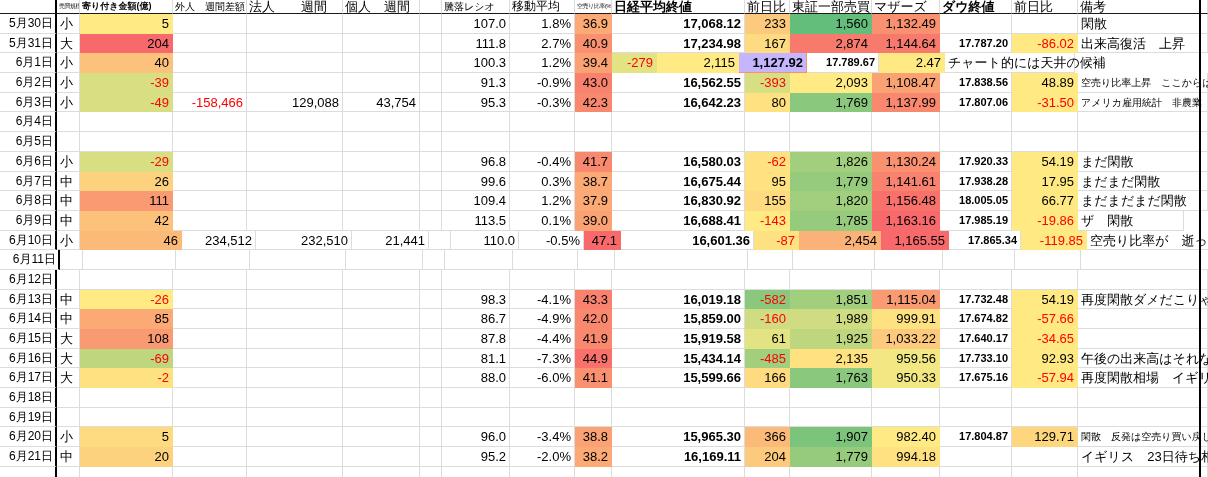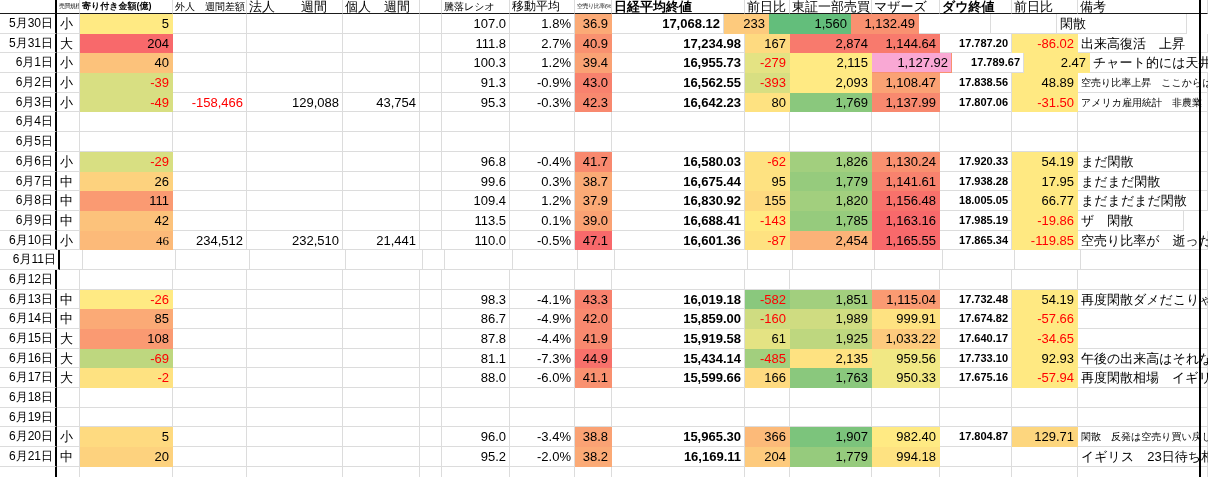--- a/index.html
+++ b/index.html
@@ -59,21 +59,21 @@
         <div class="cell c-date" style="width: 57px;">5月30日</div>
         <div class="cell c-size" style="width: 23px;">小</div>
         <div class="cell c-num" style="width: 93px; background: rgb(255, 234, 131); border-right-color: rgb(255, 234, 131); border-bottom-color: rgb(255, 234, 131);">5</div>
         <div class="cell c-num" style="width: 74px;"></div>
         <div class="cell c-num" style="width: 96px;"></div>
         <div class="cell c-num" style="width: 77px;"></div>
         <div class="cell c-num" style="width: 22px;"></div>
         <div class="cell c-num" style="width: 68px;">107.0</div>
         <div class="cell c-num" style="width: 65px;">1.8%</div>
         <div class="cell c-num" style="width: 37px; background: rgb(251, 170, 118); border-right-color: rgb(251, 170, 118); border-bottom-color: rgb(251, 170, 118);">36.9</div>
-        <div class="cell c-num c-bold" style="width: 112px;">17,068.12</div>
+        <div class="cell c-num c-bold" style="width: 133px;">17,068.12</div>
         <div class="cell c-num" style="width: 45px; background: rgb(253, 202, 125); border-right-color: rgb(253, 202, 125); border-bottom-color: rgb(253, 202, 125);">233</div>
         <div class="cell c-num" style="width: 82px; background: rgb(99, 190, 123); border-right-color: rgb(99, 190, 123); border-bottom-color: rgb(99, 190, 123);">1,560</div>
         <div class="cell c-num" style="width: 68px; background: rgb(249, 145, 112); border-right-color: rgb(249, 145, 112); border-bottom-color: rgb(249, 145, 112);">1,132.49</div>
         <div class="cell c-num c-dow" style="width: 72px;"></div>
         <div class="cell c-num" style="width: 66px;"></div>
         <div class="cell c-note" style="width: 130px;">閑散</div>
       </div>
       <div class="row">
         <div class="cell c-date" style="width: 57px;">5月31日</div>
         <div class="cell c-size" style="width: 23px;">大</div>
@@ -97,24 +97,23 @@
         <div class="cell c-date" style="width: 57px;">6月1日</div>
         <div class="cell c-size" style="width: 23px;">小</div>
         <div class="cell c-num" style="width: 93px; background: rgb(252, 194, 123); border-right-color: rgb(252, 194, 123); border-bottom-color: rgb(252, 194, 123);">40</div>
         <div class="cell c-num" style="width: 74px;"></div>
         <div class="cell c-num" style="width: 96px;"></div>
         <div class="cell c-num" style="width: 77px;"></div>
         <div class="cell c-num" style="width: 22px;"></div>
         <div class="cell c-num" style="width: 68px;">100.3</div>
         <div class="cell c-num" style="width: 65px;">1.2%</div>
         <div class="cell c-num" style="width: 37px; background: rgb(250, 162, 116); border-right-color: rgb(250, 162, 116); border-bottom-color: rgb(250, 162, 116);">39.4</div>
-        <div class="cell c-num c-bold" style="width: 133px;">16,955.73</div>
         <div class="cell c-num red" style="width: 45px; background: rgb(228, 227, 131); border-right-color: rgb(228, 227, 131); border-bottom-color: rgb(228, 227, 131);">-279</div>
         <div class="cell c-num" style="width: 82px; background: rgb(255, 234, 131); border-right-color: rgb(255, 234, 131); border-bottom-color: rgb(255, 234, 131);">2,115</div>
-        <div class="cell c-num" style="width: 80px; background: #f9a8d4; border-right-color: rgb(249, 145, 112); border-bottom-color: rgb(249, 145, 112);">1,127.92</div>
+        <div class="cell c-num" style="width: 68px; background: #c4b5fd; border-right-color: rgb(249, 145, 112); border-bottom-color: rgb(249, 145, 112); font-weight: bold;">1,127.92</div>
         <div class="cell c-num c-dow" style="width: 72px;">17.789.67</div>
         <div class="cell c-num" style="width: 66px; background: rgb(255, 233, 130); border-right-color: rgb(255, 233, 130); border-bottom-color: rgb(255, 233, 130);">2.47</div>
         <div class="cell c-note" style="width: 130px;">チャート的には天井の候補</div>
       </div>
       <div class="row">
         <div class="cell c-date" style="width: 57px;">6月2日</div>
         <div class="cell c-size" style="width: 23px;">小</div>
         <div class="cell c-num red" style="width: 93px; background: rgb(216, 223, 130); border-right-color: rgb(216, 223, 130); border-bottom-color: rgb(216, 223, 130);">-39</div>
         <div class="cell c-num" style="width: 74px;"></div>
         <div class="cell c-num" style="width: 96px;"></div>
@@ -260,21 +259,21 @@
         <div class="cell c-num red" style="width: 45px; background: rgb(255, 234, 131); border-right-color: rgb(255, 234, 131); border-bottom-color: rgb(255, 234, 131);">-143</div>
         <div class="cell c-num" style="width: 82px; background: rgb(150, 203, 125); border-right-color: rgb(150, 203, 125); border-bottom-color: rgb(150, 203, 125);">1,785</div>
         <div class="cell c-num" style="width: 68px; background: rgb(248, 105, 107); border-right-color: rgb(248, 105, 107); border-bottom-color: rgb(248, 105, 107);">1,163.16</div>
         <div class="cell c-num c-dow" style="width: 72px;">17.985.19</div>
         <div class="cell c-num red" style="width: 66px; background: rgb(255, 233, 130); border-right-color: rgb(255, 233, 130); border-bottom-color: rgb(255, 233, 130);">-19.86</div>
         <div class="cell c-note" style="width: 106px;">ザ　閑散</div>
       </div>
       <div class="row">
         <div class="cell c-date" style="width: 57px;">6月10日</div>
         <div class="cell c-size" style="width: 23px;">小</div>
-        <div class="cell c-num" style="width: 93px; background: rgb(252, 186, 121); border-right-color: rgb(252, 186, 121); border-bottom-color: rgb(252, 186, 121); font-family: Liberation Serif, serif;">46</div>
+        <div class="cell c-num" style="width: 102px; background: rgb(252, 186, 121); border-right-color: rgb(252, 186, 121); border-bottom-color: rgb(252, 186, 121);">46</div>
         <div class="cell c-num" style="width: 74px;">234,512</div>
         <div class="cell c-num" style="width: 96px;">232,510</div>
         <div class="cell c-num" style="width: 77px;">21,441</div>
         <div class="cell c-num" style="width: 22px;"></div>
         <div class="cell c-num" style="width: 68px;">110.0</div>
         <div class="cell c-num" style="width: 65px;">-0.5%</div>
         <div class="cell c-num" style="width: 37px; background: rgb(248, 105, 107); border-right-color: rgb(248, 105, 107); border-bottom-color: rgb(248, 105, 107);">47.1</div>
         <div class="cell c-num c-bold" style="width: 133px;">16,601.36</div>
         <div class="cell c-num red" style="width: 45px; background: rgb(254, 226, 129); border-right-color: rgb(254, 226, 129); border-bottom-color: rgb(254, 226, 129);">-87</div>
         <div class="cell c-num" style="width: 82px; background: rgb(251, 178, 120); border-right-color: rgb(251, 178, 120); border-bottom-color: rgb(251, 178, 120);">2,454</div>

